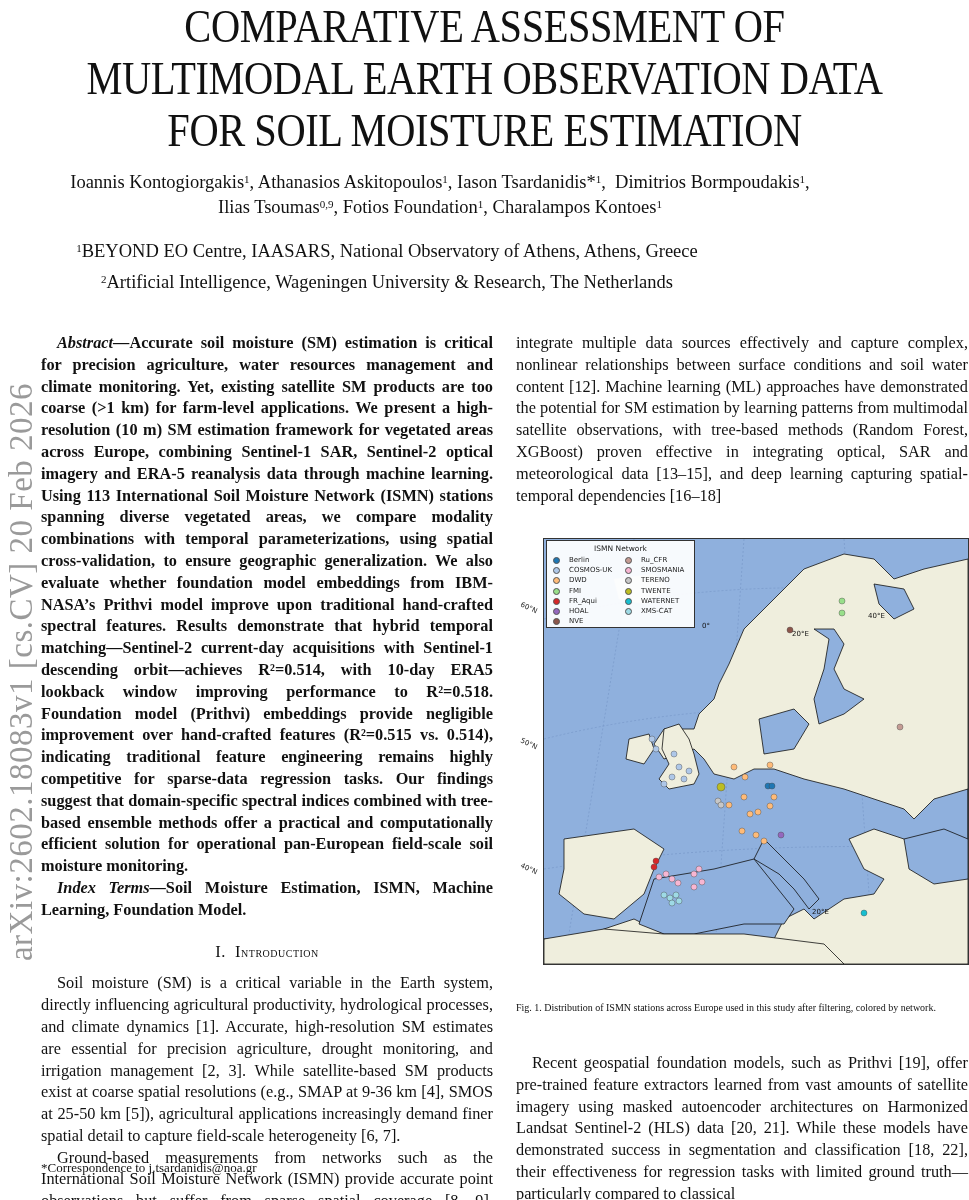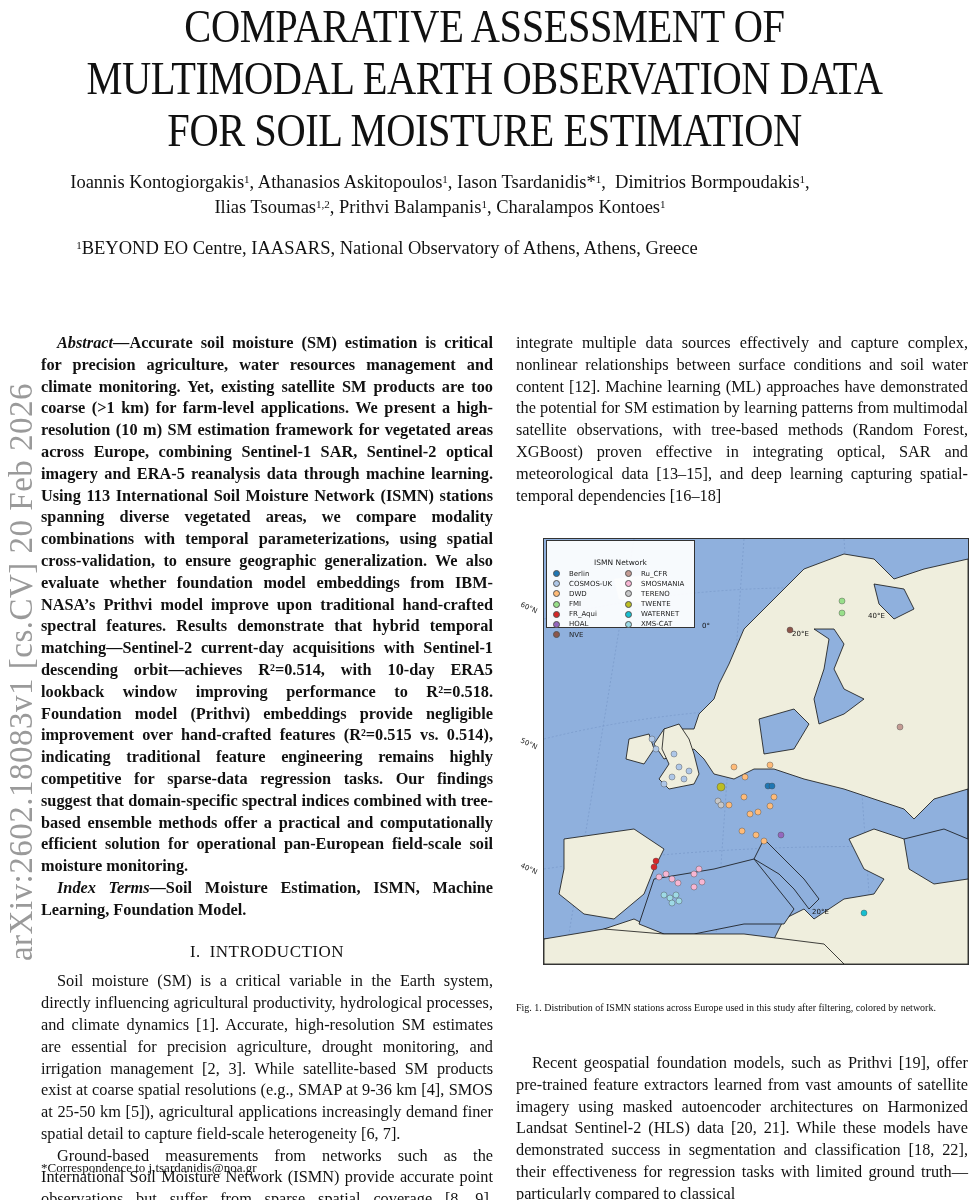--- a/index.html
+++ b/index.html
@@ -2,45 +2,45 @@
 <html><head>
 <meta charset="utf-8">
 <style>
   html, body { margin:0; padding:0; background:#fff; }
   body { width:969px; height:1200px; position:relative; overflow:hidden;
          font-family:"Liberation Serif", "DejaVu Serif", serif; color:#111; }
   .title { position:absolute; left:0; top:0; width:969px; text-align:center;
            font-size:47px; line-height:52px; letter-spacing:-0.5px; transform:scaleX(0.86); transform-origin:center top; }
   .title div { white-space:nowrap; }
   .authors { position:absolute; left:0; top:170px; width:880px; text-align:center; font-size:18.5px; line-height:25px; }
-  .affil { position:absolute; left:0; top:236px; width:774px; text-align:center; font-size:18.5px; line-height:24px; }
+  .affil { position:absolute; left:0; top:236px; width:774px; text-align:center; font-size:18.5px; line-height:31px; }
   sup { font-size:11px; vertical-align:top; position:relative; top:-3px; }
   .watermark { position:absolute; left:-305px; top:655px; width:650px; height:34px;
                transform:rotate(-90deg); transform-origin:center; text-align:center;
                font-size:33px; color:#9a9a9a; white-space:nowrap; letter-spacing:0.5px; }
   .col { position:absolute; font-size:16.3px; line-height:21.8px; text-align:justify; hyphens:auto; }
   .col-left { left:41px; top:332px; width:452px; }
   .col-right { left:516px; top:332px; width:452px; }
   .abstract { font-weight:bold; }
   .abstract .lbl { font-style:italic; font-weight:bold; }
   p { margin:0; text-indent:16px; }
   .nopad { text-indent:0;font-family:Liberation Serif, serif; }
   .section-head { text-align:center; font-size:16.5px; margin:20px 0 8px 0; letter-spacing:0.5px; }
-  .section-head .sc { font-size:17px; }
+  .section-head .sc { font-size:10px; }
   .footnote { position:absolute; left:41px; top:1160px; font-size:13px; }
   .figure { position:absolute; left:543px; top:538px; width:424px; height:425px;
             border:1px solid #333; background:#8fb0dd; overflow:hidden; }
   .figure svg { display:block; }
   .caption { position:absolute; left:516px; top:997px; width:452px; font-size:10px; line-height:22px; text-align:justify; }
   .col-right-bottom { position:absolute; left:516px; top:1052px; width:452px; font-size:16.3px; line-height:21.8px; text-align:justify; }
   .legend { position:absolute; left:546px; top:540px; width:147px; height:86px; background:rgba(255,255,255,0.93);
             border:1px solid #333; font-family:"DejaVu Sans", sans-serif; font-size:7px; color:#222; }
-  .legend-title { text-align:center; font-size:7.5px; margin-top:17px; }
+  .legend-title { text-align:center; font-size:7.5px; margin-top:3px; }
   .legend-grid { display:grid; grid-template-columns:72px 72px; row-gap:1.2px; padding:2px 0 0 6px; }
-  .legend-item { display:flex; align-items:center; gap:9px; height:9px; }
+  .legend-item { display:flex; align-items:flex-end; gap:9px; height:9px; }
   .dot { width:5px; height:5px; border-radius:50%; border:0.5px solid #555; }
   .lat-label { position:absolute; font-family:"DejaVu Sans", sans-serif; font-size:7px; color:#222; transform:rotate(25deg); }
   .lon-label { position:absolute; font-family:"DejaVu Sans", sans-serif; font-size:7px; color:#111; }
 </style>
 </head>
 <body>
 
 <div class="title">
   <div>COMPARATIVE ASSESSMENT OF</div>
   <div>MULTIMODAL EARTH OBSERVATION DATA</div>
@@ -48,28 +48,29 @@
 </div>
 
 <div class="authors">
   <div>
     <span>Ioannis Kontogiorgakis</span><sup>1</sup>,
     <span>Athanasios Askitopoulos</span><sup>1</sup>,
     <span>Iason Tsardanidis*</span><sup>1</sup>,&nbsp;
     <span>Dimitrios Bormpoudakis</span><sup>1</sup>,
   </div>
   <div>
-    <span>Ilias Tsoumas</span><sup>1,2</sup>,
-    <span>Prithvi Balampanis</span><sup>1</sup>,
+    <span>Ilias Tsoumas</span><sup>0,9</sup>,
+    <span>Fotios Foundation</span><sup>1</sup>,
     <span>Charalampos Kontoes</span><sup>1</sup>
   </div>
 </div>
 
 <div class="affil">
   <div><sup>1</sup><span>BEYOND EO Centre, IAASARS, National Observatory of Athens, Athens, Greece</span></div>
+  <div><sup>2</sup><span>Artificial Intelligence, Wageningen University &amp; Research, The Netherlands</span></div>
 </div>
 
 <div class="watermark">arXiv:2602.18083v1  [cs.CV]  20 Feb 2026</div>
 
 <div class="col col-left">
   <p class="abstract"><span class="lbl">Abstract</span><span>—Accurate soil moisture (SM) estimation is critical for precision agriculture, water resources management and climate monitoring. Yet, existing satellite SM products are too coarse (&gt;1 km) for farm-level applications. We present a high-resolution (10 m) SM estimation framework for vegetated areas across Europe, combining Sentinel-1 SAR, Sentinel-2 optical imagery and ERA-5 reanalysis data through machine learning. Using 113 International Soil Moisture Network (ISMN) stations spanning diverse vegetated areas, we compare modality combinations with temporal parameterizations, using spatial cross-validation, to ensure geographic generalization. We also evaluate whether foundation model embeddings from IBM-NASA’s Prithvi model improve upon traditional hand-crafted spectral features. Results demonstrate that hybrid temporal matching—Sentinel-2 current-day acquisitions with Sentinel-1 descending orbit—achieves R²=0.514, with 10-day ERA5 lookback window improving performance to R²=0.518. Foundation model (Prithvi) embeddings provide negligible improvement over hand-crafted features (R²=0.515 vs. 0.514), indicating traditional feature engineering remains highly competitive for sparse-data regression tasks. Our findings suggest that domain-specific spectral indices combined with tree-based ensemble methods offer a practical and computationally efficient solution for operational pan-European field-scale soil moisture monitoring.</span></p>
   <p class="abstract"><span class="lbl">Index Terms</span><span>—Soil Moisture Estimation, ISMN, Machine Learning, Foundation Model.</span></p>
   <div class="section-head">
     <span>I.</span>&nbsp;
     <span>I</span><span class="sc">NTRODUCTION</span>

